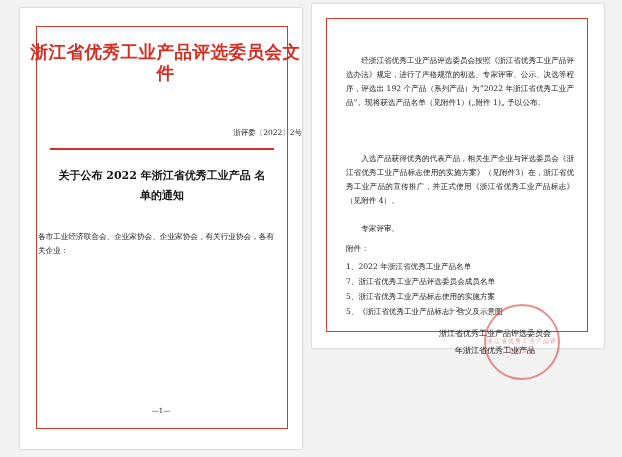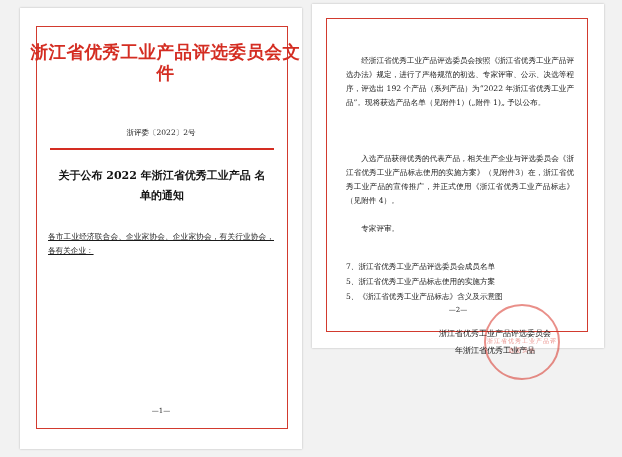--- a/index.html
+++ b/index.html
@@ -61,21 +61,21 @@
     font-size: 17.5px;
     letter-spacing: 0.5px;
     line-height: 1.2;
     padding-left: 9px;
   }
   .doc-number {
     position: absolute;
     left: 0;
     right: 0;
     top: 120px;
-    text-align: center;
+    text-align: right;
     font-size: 7.5px;
     color: #1a1a1a;
     font-family: "DejaVu Serif", serif;
   }
   .red-rule {
     position: absolute;
     left: 30px;
     right: 28px;
     top: 140px;
     height: 1.5px;
@@ -95,24 +95,23 @@
   }
   .body-text {
     position: absolute;
     font-size: 7.6px;
     line-height: 1.85;
     color: #1b1b1b;
     font-family: "DejaVu Serif", serif;
     text-align: justify;
   }
   .l-salutation {
-    left: 28px;
+    left: 18px;
     right: 28px;
     top: 222px;
-    text-decoration: underline;
   }
   .l-para1 {
     left: 30px;
     right: 28px;
     top: 256px;
   }
   .page-num {
     position: absolute;
     left: 0;
     right: 0;
@@ -210,22 +209,24 @@
 
 <div class="scan page-right">
   <div class="border-box br"></div>
 
   <div class="body-text r-para1 indent">经浙江省优秀工业产品评选委员会按照《浙江省优秀工业产品评选办法》规定，进行了严格规范的初选、专家评审、公示、决选等程序，评选出 192 个产品（系列产品）为“2022 年浙江省优秀工业产品”。现将获选产品名单（见附件1）(„附件 1)„ 予以公布。</div>
 
   <div class="body-text r-para2 indent">入选产品获得优秀的代表产品，相关生产企业与评选委员会《浙江省优秀工业产品标志使用的实施方案》（见附件3）在，浙江省优秀工业产品的宣传推广，并正式使用《浙江省优秀工业产品标志》（见附件 4）。</div>
 
   <div class="body-text r-para3 indent">专家评审。</div>
 
+  <div class="body-text r-attach-label">附件：</div>
 
   <div class="body-text r-attach-list">
+    <div>1、2022 年浙江省优秀工业产品名单</div>
     <div>7、浙江省优秀工业产品评选委员会成员名单</div>
     <div>5、浙江省优秀工业产品标志使用的实施方案</div>
     <div>5、《浙江省优秀工业产品标志》含义及示意图</div>
   </div>
 
   <div class="seal">
     <div class="seal-text">浙江省优秀工业产品评选委员会</div>
   </div>
 
   <div class="signature">

